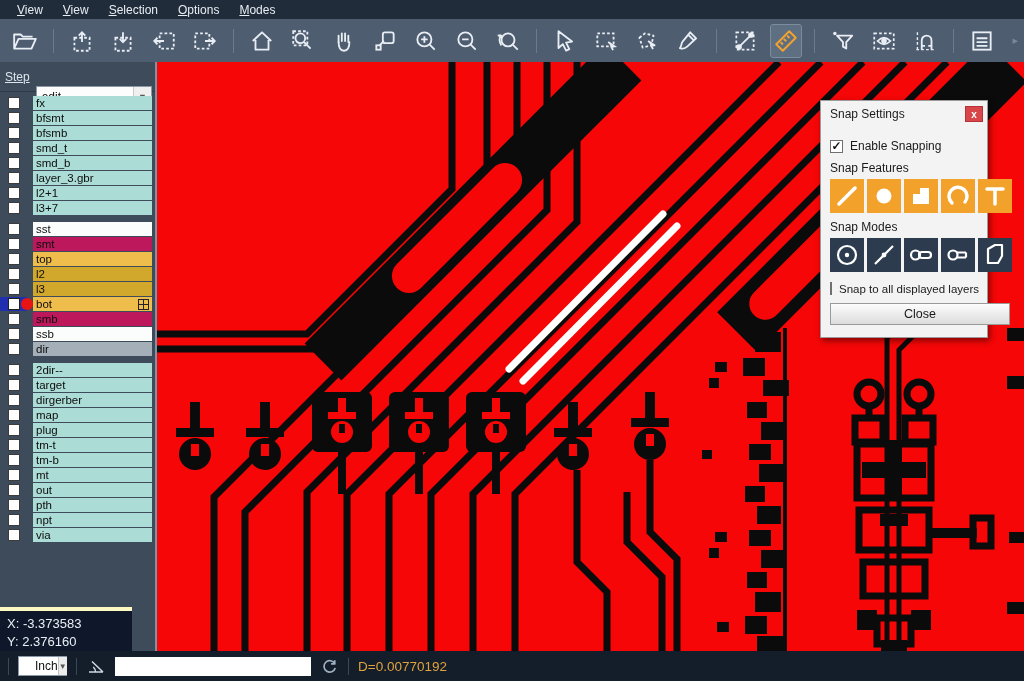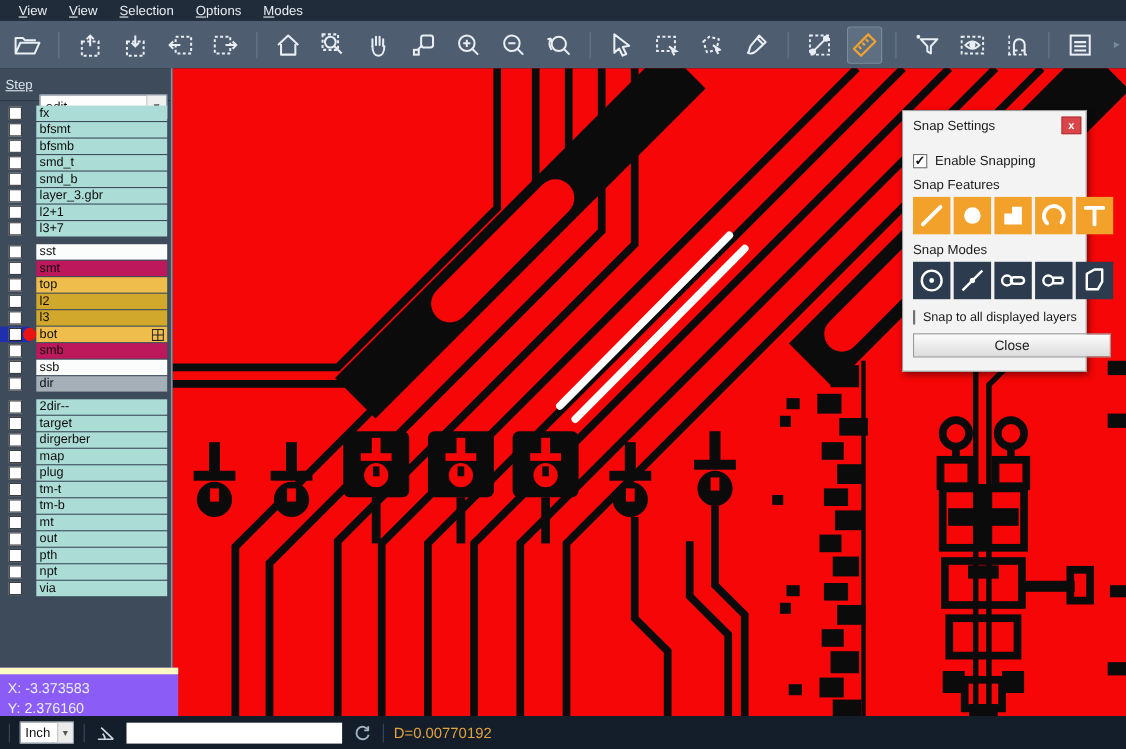--- a/index.html
+++ b/index.html
@@ -38,22 +38,22 @@
   .cbcell.sel { background:#1f2fae; }
   .cbcell.sel .cb { border-color:#222; }
   .reddot { position:absolute; left:21px; top:1px; width:12px; height:12px; border-radius:50%; background:#e81414; z-index:3; }
   .lname { flex:1; margin-left:6px; margin-right:3px; height:14px; font-size:11.5px; color:#0d0d0d;
     padding-left:3px; display:flex; align-items:center; }
   .gridico { margin-left:auto; margin-right:3px; display:flex; }
   .lsep { height:6px; }
   .c-lt { background:#abdcd6; } .c-wh { background:#fbfdfd; } .c-tl { background:#be185d; }
   .c-am { background:#eebd4c; } .c-gd { background:#d1a72c; } .c-gr { background:#a5afb8; }
 
-  #coords { position:absolute; left:0; bottom:0; width:162px; height:44px; background:#8b5cf6;
-    border-top:6px solid #fef9c3; color:#e9eff4; font-size:13px; padding:4px 0 0 7px; line-height:18px; }
+  #coords { position:absolute; left:0; bottom:0; width:132px; height:44px; background:#0f172a;
+    border-top:4px solid #fef9c3; color:#e9eff4; font-size:13px; padding:4px 0 0 7px; line-height:18px; }
 
   
   #canvas { position:absolute; left:155px; top:62px; width:869px; height:589px; border-left:2px solid #7f93a4; }
   #canvas svg { display:block; }
 
   
   #snapdlg { position:absolute; left:803px; top:100px; width:168px; height:238px;
     background:#f3f3f3; border:1px solid #9b9b9b; box-shadow:2px 3px 6px rgba(0,0,0,.45); z-index:10;margin-left:17px; }
   #snapdlg .ttl { display:flex; align-items:center; height:26px; padding:0 4px 0 9px; }
   #snapdlg .ttl .t { flex:1; font-size:12px; color:#1c1c1c; }
@@ -70,21 +70,21 @@
   .fbtn { width:34px; height:34px; background:#f2a22a; display:flex; align-items:center; justify-content:center; }
   .mbtn { width:34px; height:34px; background:#2c3b4d; display:flex; align-items:center; justify-content:center; }
   .dlgclose { margin:8px 9px 0 9px; width:180px; height:22px; text-align:center; font-size:12.5px; color:#1a1a1a;
     background:linear-gradient(#fdfdfd,#dcdcdc); border:1px solid #9a9a9a; line-height:21px; }
 
   
   #statusbar { position:absolute; left:0; top:651px; width:1024px; height:30px; background:#141e2a;
     display:flex; align-items:center; padding-left:8px; gap:9px; }
   .ssep { width:1px; height:17px; background:#39495a; }
   #unitdd { width:49px; height:20px; background:#fff; display:flex; align-items:center; border:1px solid #8a97a5; }
-  #unitdd .uv { flex:1; font-size:12px; color:#111; padding-left:4px; }
+  #unitdd .uv { flex:1; font-size:12px; color:#111; padding-left:16px; }
   #unitdd .ddbtn { width:14px; height:100%; background:#ececec; border-left:1px solid #c4c4c4;
     display:flex; align-items:center; justify-content:center; color:#555; font-size:8px; }
   #dinput { width:196px; height:19px; border:none; background:#fff; font-size:12px; padding:0 4px; }
   #dval { color:#e2a23c; font-size:13.5px; }
 </style>
 </head>
 <body>
 
 <div id="app">
 

